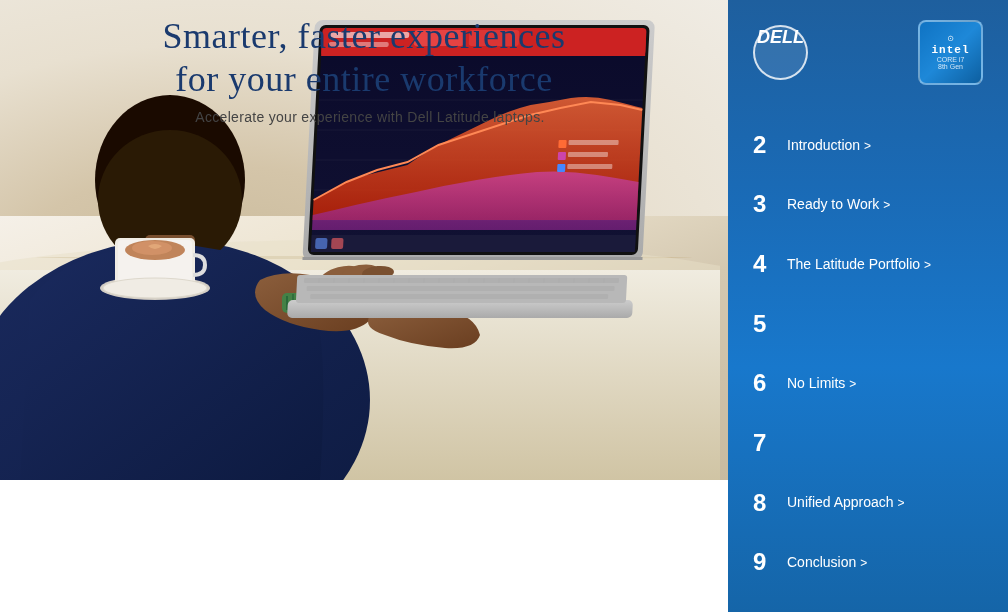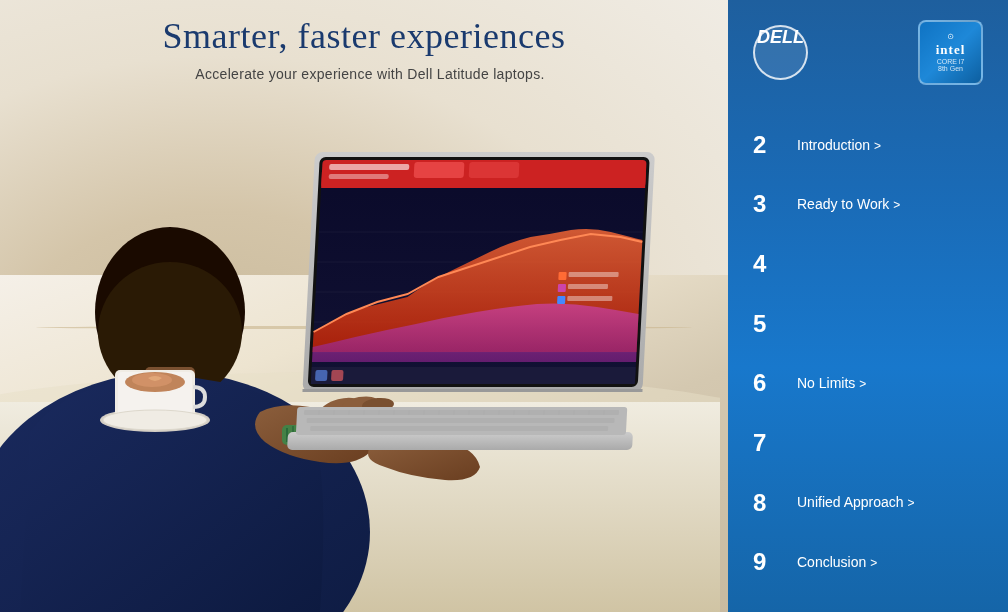--- a/index.html
+++ b/index.html
@@ -8,21 +8,21 @@
       height: 612px;
       display: flex;
       font-family: Arial, sans-serif;
       overflow: hidden;
     }
 
     
     .left-panel {
       position: relative;
       width: 728px;
-      height: 612px;
+      height: 480px;
       background: #e8e8e8;
       overflow: hidden;
       flex-shrink: 0;
     }
 
     .left-panel .bg-image {
       position: absolute;
       inset: 0;
       background: 
         radial-gradient(ellipse at 30% 60%, #c8b99a 0%, #d4c5a9 30%, #e8e0d0 60%, #f0ece4 100%);
@@ -127,22 +127,22 @@
     }
 
     .intel-swirl {
       font-size: 8px;
       color: rgba(255,255,255,0.9);
       text-align: center;
       line-height: 1.1;
     }
 
     .intel-text {
-      font-family: Liberation Serif, serif;
-      font-size: 13px;
+      font-family: Liberation Mono, monospace;
+      font-size: 11px;
       color: white;
       font-weight: bold;
       letter-spacing: 1px;
     }
 
     .intel-core {
       font-size: 7px;
       color: rgba(255,255,255,0.8);
     }
 
@@ -174,21 +174,20 @@
       color: white;
       min-width: 22px;
       line-height: 1;
     }
 
     .nav-label {
       font-family: Arial, sans-serif;
       font-size: 14px;
       color: white;
       line-height: 1.3;
-      margin-left: 10px;
     }
 
     .nav-arrow {
       color: white;
       font-size: 12px;
     }
 
     .footer-text {
       font-size: 9px;
       color: rgba(255,255,255,0.7);
@@ -362,20 +361,21 @@
       <rect x="250" y="144" width="8" height="8" rx="1" fill="#4488ff"></rect>
       <rect x="260" y="144" width="45" height="5" rx="1" fill="rgba(255,255,255,0.4)"></rect>
 
       <rect x="0" y="237" width="340" height="3" fill="#999"></rect>
     </g>
   </svg>
 
   <div class="title-overlay">
     <h1 class="main-title">
       <span>Smarter, faster experiences</span><br>
+      <span>for your entire workforce</span>
     </h1>
     <p class="subtitle">Accelerate your experience with Dell Latitude laptops.</p>
   </div>
 </div>
 
 <div class="right-panel">
 
   <div class="logos-row">
     <div class="dell-logo">
       <span class="dell-logo-text">DELL</span>
@@ -392,20 +392,21 @@
   <li class="nav-item">
     <span class="nav-number">2</span>
     <span class="nav-label">Introduction <span class="nav-arrow">&gt;</span></span>
   </li>
       <li class="nav-item">
     <span class="nav-number">3</span>
     <span class="nav-label">Ready to Work <span class="nav-arrow">&gt;</span></span>
   </li>
       <li class="nav-item">
     <span class="nav-number">4</span>
+    <span class="nav-label">The Latitude Portfolio <span class="nav-arrow">&gt;</span></span>
   </li>
       <li class="nav-item">
     <span class="nav-number">5</span>
   </li>
       <li class="nav-item">
     <span class="nav-number">6</span>
     <span class="nav-label">No Limits <span class="nav-arrow">&gt;</span></span>
   </li>
       <li class="nav-item">
     <span class="nav-number">7</span>

